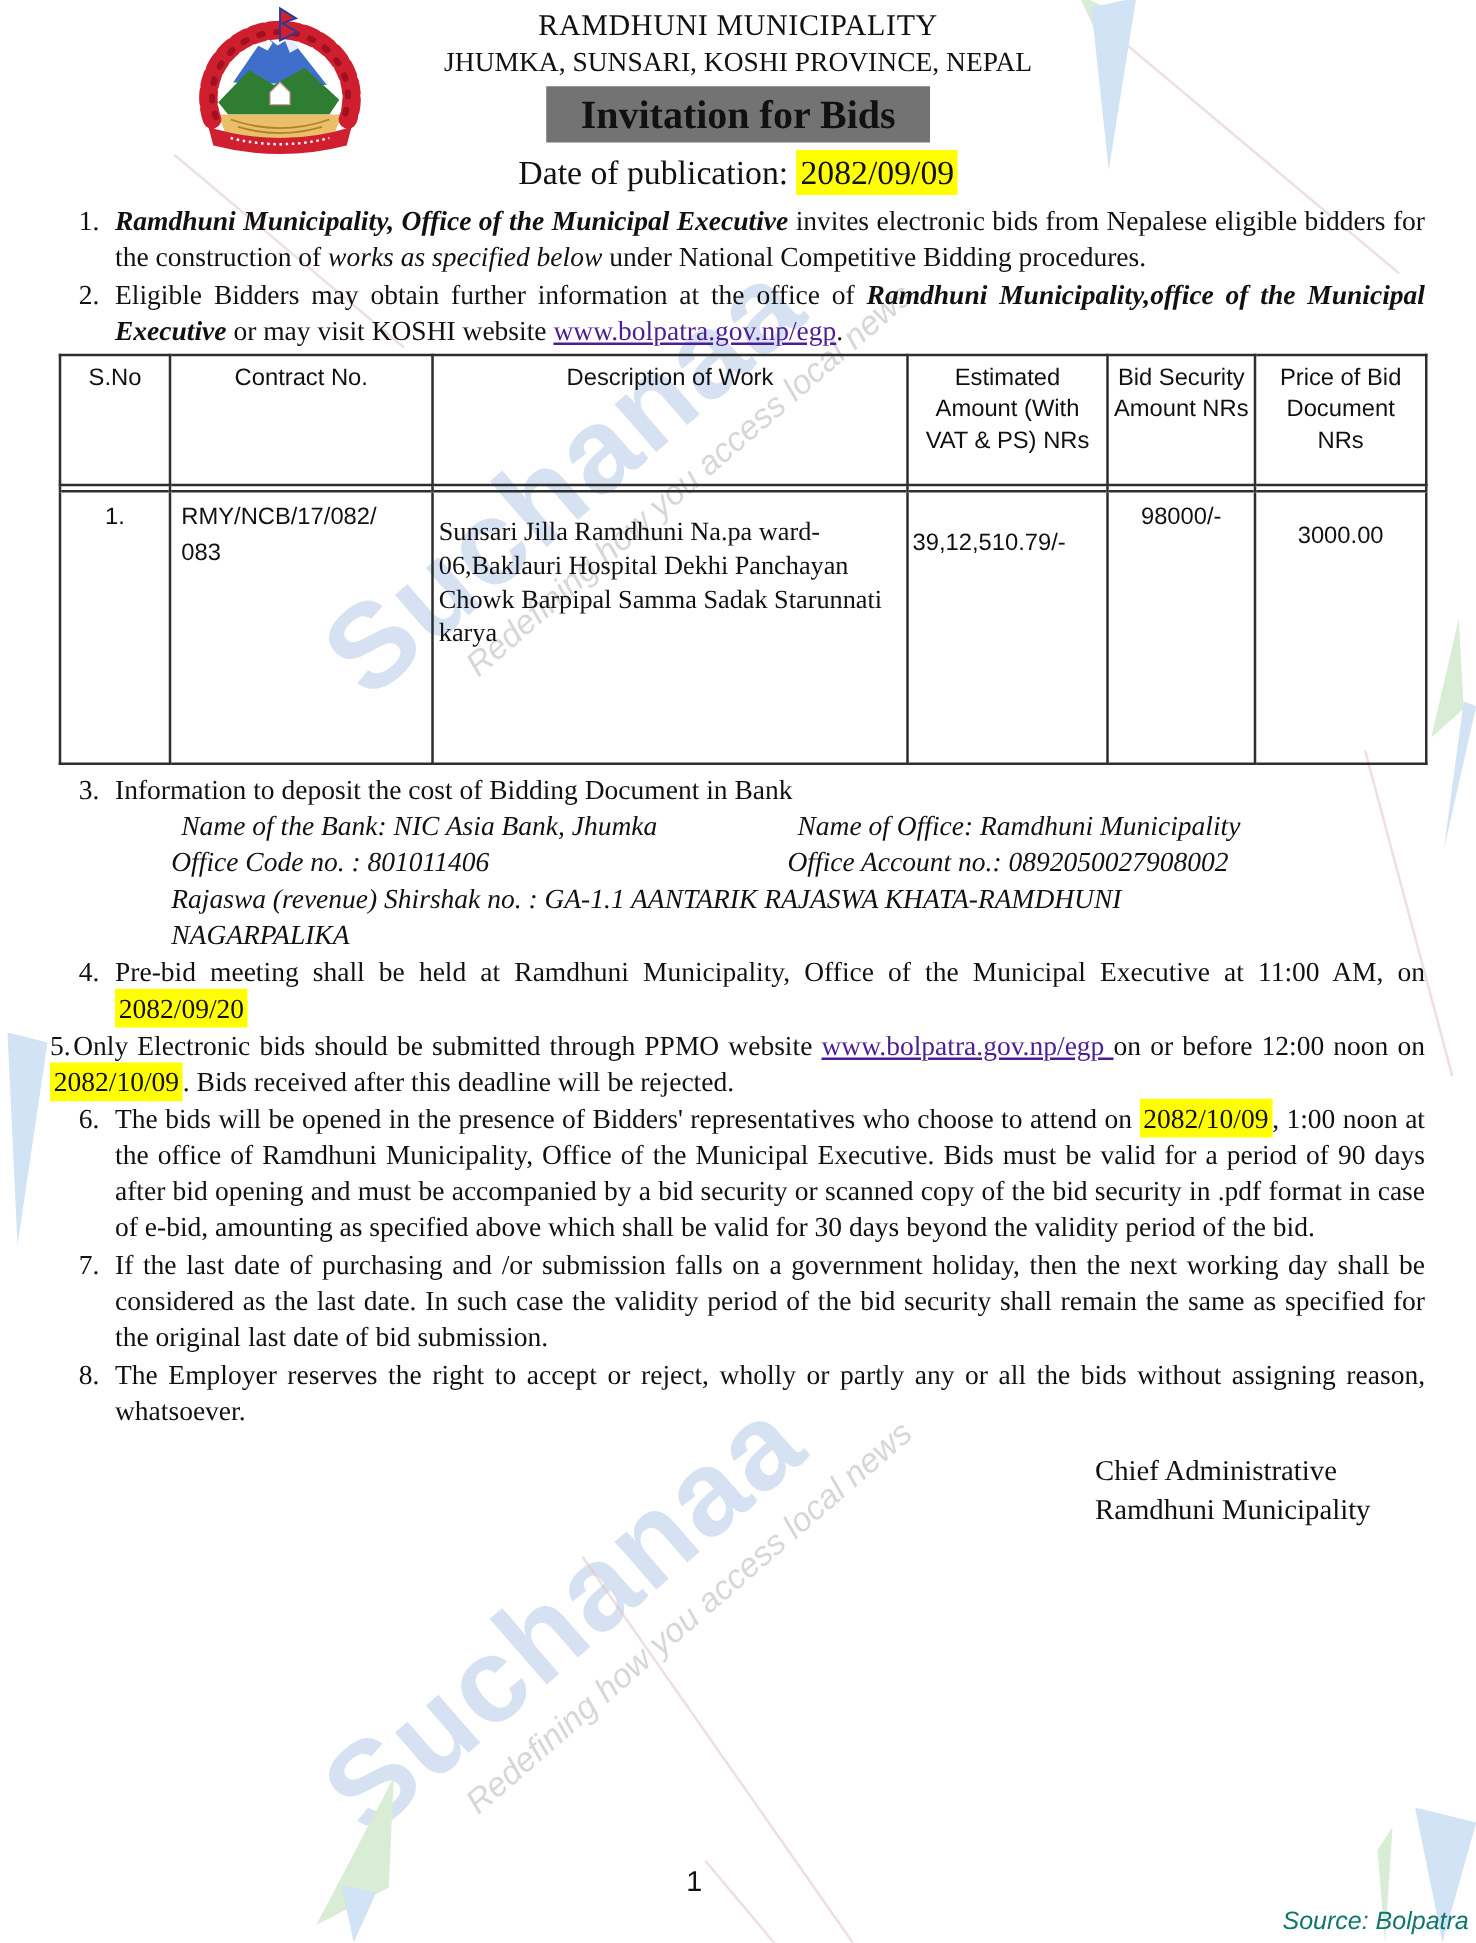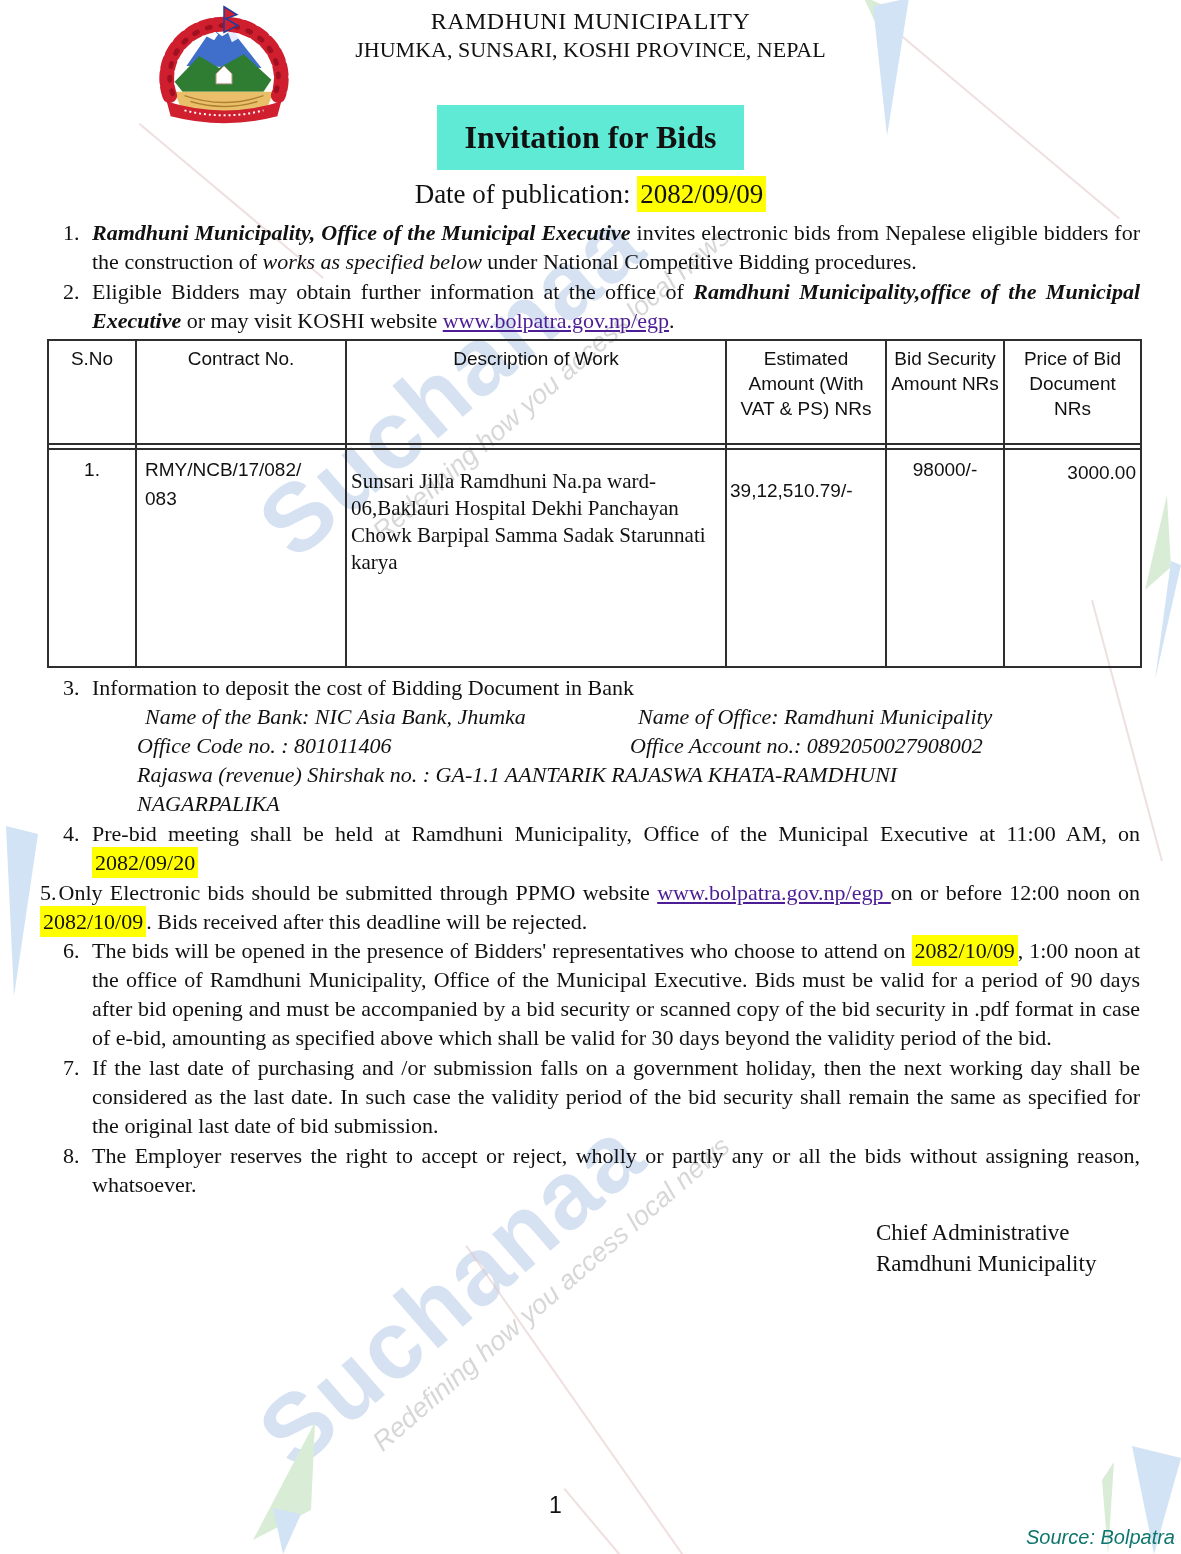--- a/index.html
+++ b/index.html
@@ -16,21 +16,21 @@
   .fl{position:absolute;height:2px;background:rgba(226,196,196,0.55);transform-origin:0 0;z-index:0;}
 
   
   .content{position:absolute;inset:0;z-index:1;}
   .emblem{position:absolute;left:145px;top:4px;}
   .header{text-align:center;padding-top:6px;}
   .h1{font-size:24px;line-height:30px;letter-spacing:.5px;}
   .h2{font-size:27px;line-height:32px;}
   .h3{font-size:22px;line-height:28px;}
   .title-wrap{margin-top:5px;}
-  .title{display:inline-block;background:#5eead4;font-weight:700;font-size:32px;padding:14px 28px;margin-top:36px;}
+  .title{display:inline-block;background:#737373;font-weight:700;font-size:32px;padding:4px 28px;}
   .pubdate{font-size:27px;margin-top:9px;}
   .hl{background:#ffff00;padding:3px 3px;}
   .link{color:#4c1d95;text-decoration:underline;cursor:pointer;}
   .bi{font-weight:bold;font-style:italic;}
 
   .doc{margin:8px 41px 0 40px;font-size:22px;line-height:29px;}
   .item{display:flex;text-align:justify;margin-bottom:1px;}
   .num{flex:0 0 52px;padding-left:23px;box-sizing:border-box;}
   .itext{flex:1;}
 
@@ -38,21 +38,21 @@
   table{border-collapse:collapse;margin:4px 0 5px 7px;width:1093px;table-layout:fixed;font-family:"Liberation Sans",sans-serif;font-size:19px;}
   th,td{border:2px solid #2e2e2e;vertical-align:top;padding:2px 4px;box-sizing:border-box;}
   thead th{font-weight:400;text-align:center;height:104px;line-height:25px;padding-top:5px;background:transparent;}
   tr.spacer td{height:5px;padding:0;border-top:none;border-bottom:none;}
   tr.datarow td{height:218px;}
   .cell-sno{text-align:center;padding-top:5px;}
   .cell-contract{padding:5px 42px 0 8px;overflow-wrap:break-word;word-wrap:break-word;}
   .cell-desc{font-family:"Liberation Serif",serif;font-size:21px;line-height:27px;padding:18px 6px 0 4px;}
   .cell-est{padding:26px 2px 0 3px;margin-top:10px;}
   .cell-sec{text-align:center;padding-top:5px;}
-  .cell-price{text-align:right;padding-top:8px;}
+  .cell-price{text-align:center;padding-top:20px;}
 
   
   .bank-line{margin-left:45px;font-style:italic;position:relative;}
   .bank-line .col2{position:absolute;left:493px;top:0;white-space:nowrap;}
   .bank-first{margin-left:53px;}
   .bank-wrap{margin-left:45px;font-style:italic;width:820px;}
 
   .p5{margin:0;text-align:justify;}
   .num5{margin-right:2px;}
 

